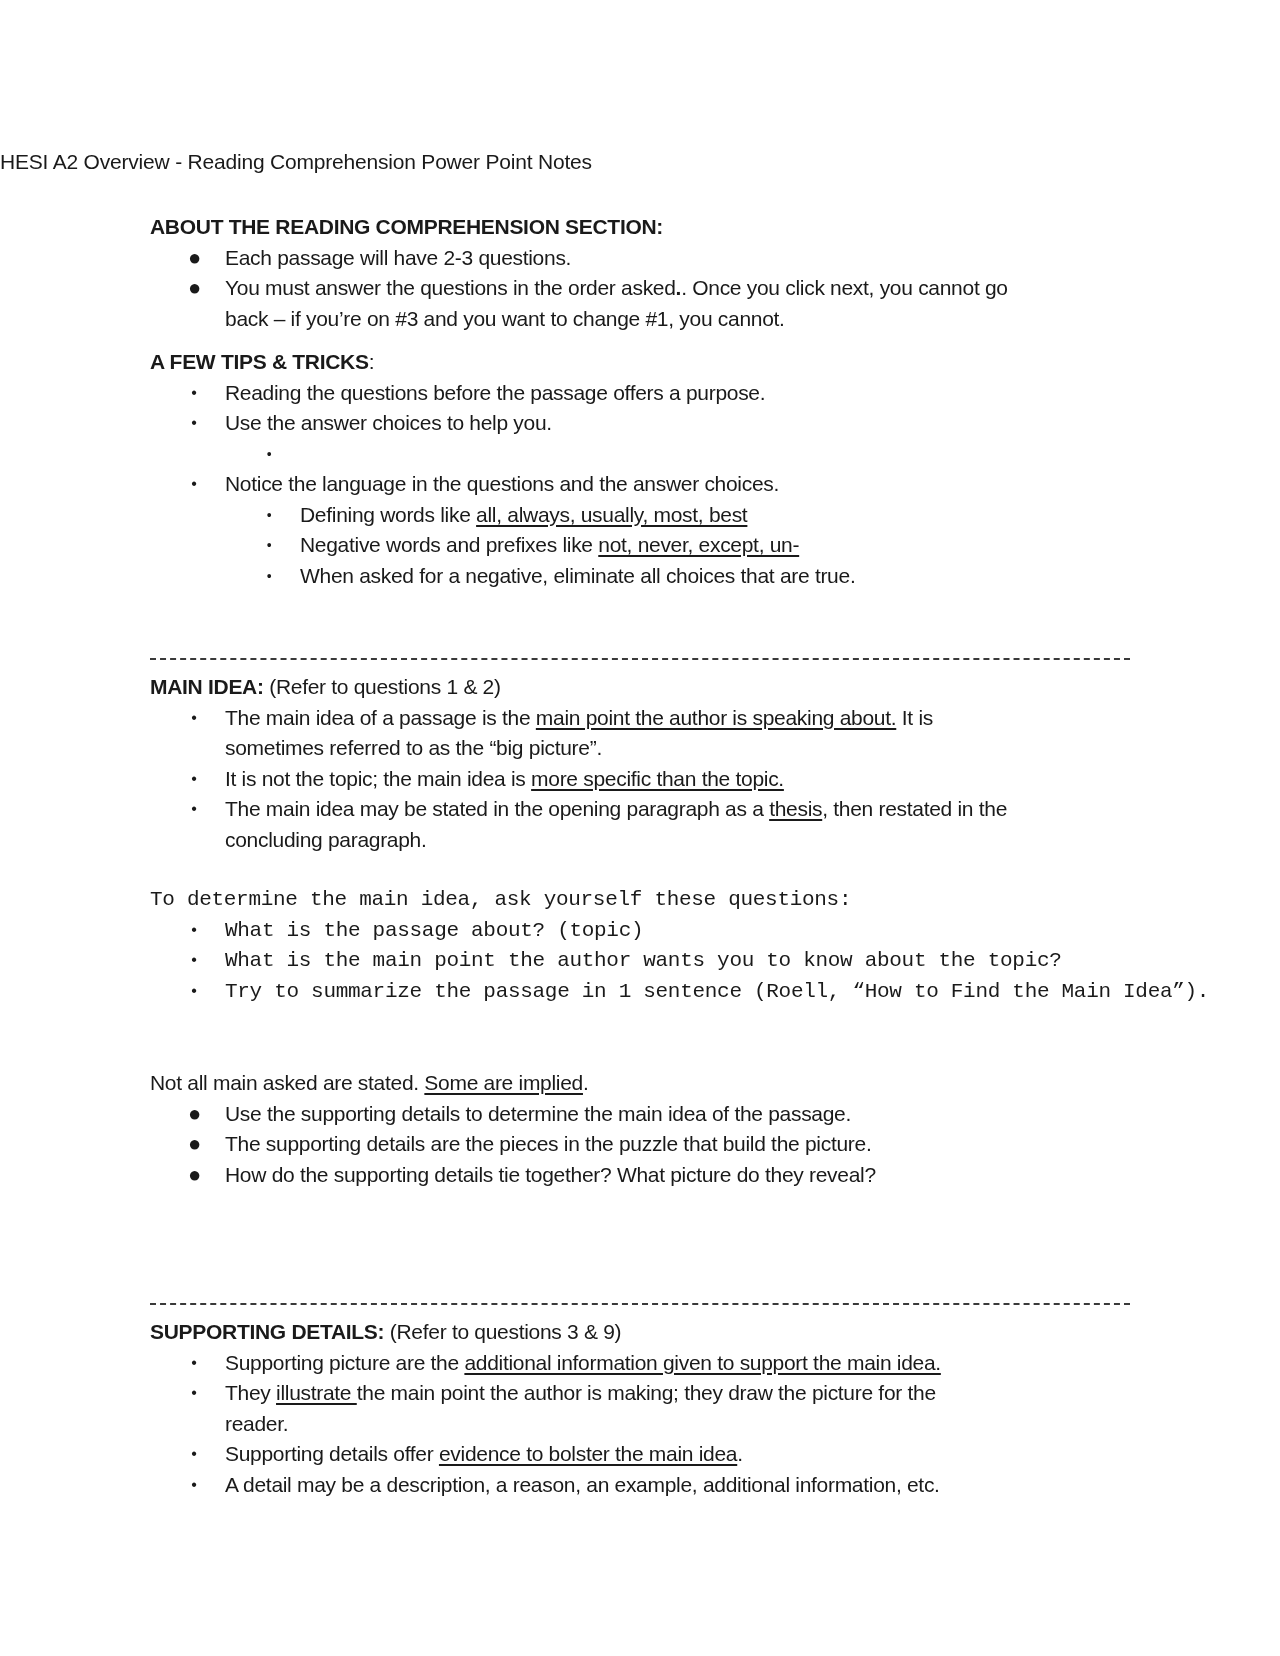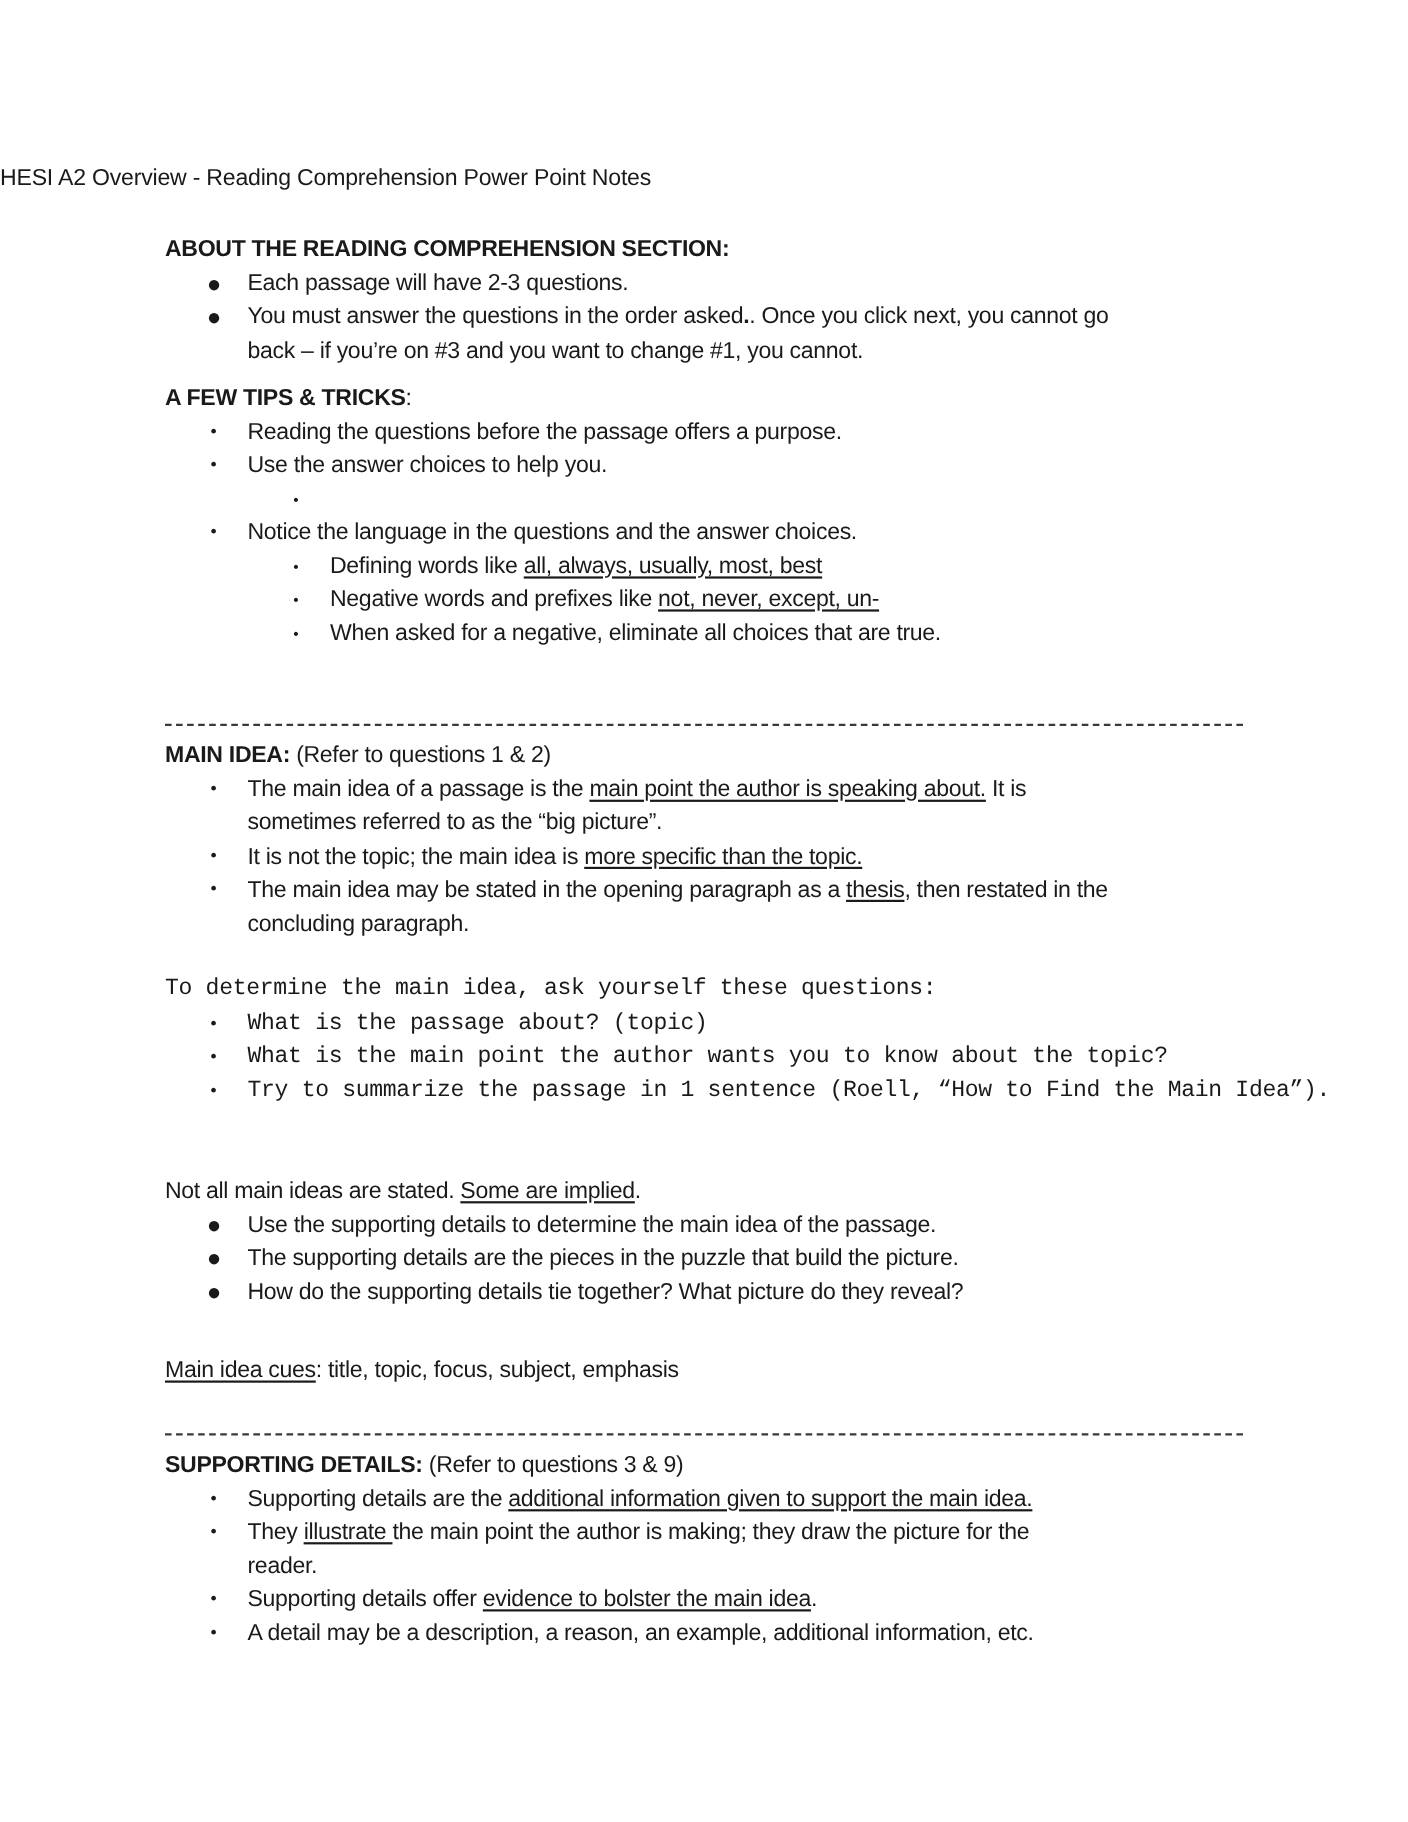--- a/index.html
+++ b/index.html
@@ -105,46 +105,43 @@
       <span class="bullet small">•</span>
       <span>What is the main point the author wants you to know about the topic?</span>
     </div>
     <div class="line li1">
       <span class="bullet small">•</span>
       <span>Try to summarize the passage in 1 sentence (Roell, “How to Find the Main Idea”).</span>
     </div>
   </div>
 
   <div class="block" style="top:1068px;">
-    <div class="line"><span>Not all main ideas are stated. </span><u>Some are implied</u><span>.</span></div>
+    <div class="line"><span>Not all main asked are stated. </span><u>Some are implied</u><span>.</span></div>
     <div class="line li1">
       <span class="bullet big">●</span>
       <span>Use the supporting details to determine the main idea of the passage.</span>
     </div>
     <div class="line li1">
       <span class="bullet big">●</span>
       <span>The supporting details are the pieces in the puzzle that build the picture.</span>
     </div>
     <div class="line li1">
       <span class="bullet big">●</span>
       <span>How do the supporting details tie together? What picture do they reveal?</span>
     </div>
   </div>
 
-  <div class="block" style="top:1231px;">
-    <div class="line"><u>Main idea cues</u><span>: title, topic, focus, subject, emphasis</span></div>
-  </div>
 
   <div class="dashes" style="top:1303px;"></div>
 
   <div class="block" style="top:1317px;">
     <div class="line heading"><b>SUPPORTING DETAILS:</b><span> (Refer to questions 3 &amp; 9)</span></div>
     <div class="line li1">
       <span class="bullet small">•</span>
-      <span>Supporting details are the </span><u>additional information given to support the main idea.</u>
+      <span>Supporting picture are the </span><u>additional information given to support the main idea.</u>
     </div>
     <div class="line li1">
       <span class="bullet small">•</span>
       <span>They </span><u>illustrate </u><span>the main point the author is making; they draw the picture for the</span>
     </div>
     <div class="line cont1"><span>reader.</span></div>
     <div class="line li1">
       <span class="bullet small">•</span>
       <span>Supporting details offer </span><u>evidence to bolster the main idea</u><span>.</span>
     </div>

